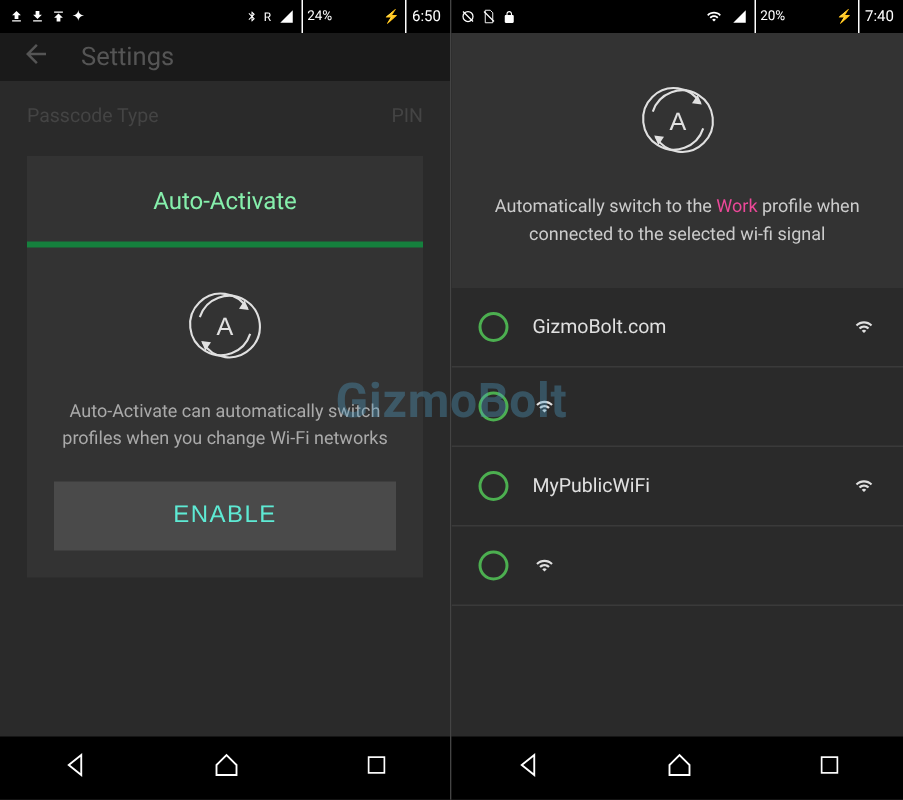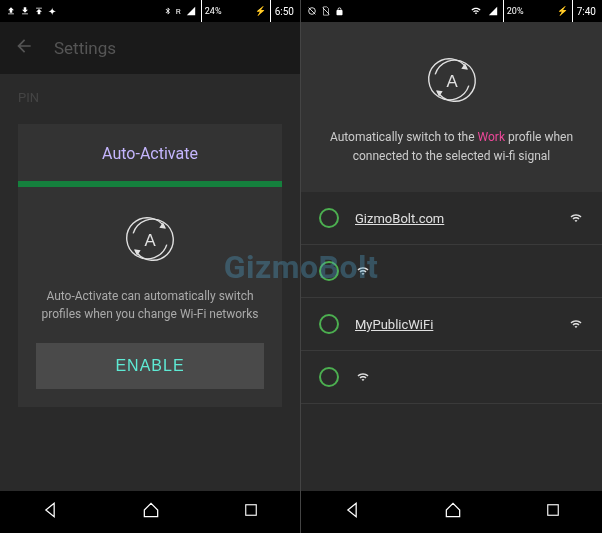--- a/index.html
+++ b/index.html
@@ -42,21 +42,21 @@
       border: 1px solid #fff;
       padding: 16px 3px;
       font-size: 9px;
       display: flex;
       align-items: center;
       height: 12px;
       gap: 32px;
     }
     
     .appbar {
-      height: 52px;
+      height: 32px;
       display: flex;
       align-items: center;
       padding: 0 14px;
       gap: 20px;
     }
     .appbar.dark { background: #1a1a1a; color: #555; }
     .appbar.green { background: #4caf50; color: #fff; }
     .appbar-title { font-size: 17px; font-weight: 400; }
     
     .content {
@@ -75,24 +75,24 @@
     
     .card {
       position: absolute;
       left: 18px; right: 18px;
       top: 50px;
       background: #333;
       padding: 0;
     }
     .card-title {
       text-align: center;
-      color: #c4b5fd;
+      color: #86efac;
       font-size: 16px;
       padding: 20px 0 18px;
-      border-bottom: 6px solid #15803d;
+      border-bottom: 4px solid #15803d;
     }
     .card-body {
       padding: 24px 18px 18px;
       text-align: center;
     }
     .auto-icon {
       margin: 0 auto 20px;
       display: flex;
       justify-content: center;
     }
@@ -136,21 +136,20 @@
     .radio-circle {
       width: 20px; height: 20px;
       border: 2px solid #4caf50;
       border-radius: 50%;
       flex-shrink: 0;
     }
     .wifi-name {
       flex: 1;
       color: #e0e0e0;
       font-size: 13px;
-      text-decoration: underline;
     }
     .wifi-signal { color: #e0e0e0; }
     
     .navbar {
       height: 42px;
       background: #000;
       display: flex;
       justify-content: space-around;
       align-items: center;
     }
@@ -215,20 +214,21 @@
     <span>
       <svg width="20" height="20" viewBox="0 0 24 24" fill="#555">
           <path d="M20 11H7.83l5.59-5.59L12 4l-8 8 8 8 1.41-1.41L7.83 13H20v-2z"></path>
         </svg>
     </span>
     <span class="appbar-title">Settings</span>
   </div>
 
   <div class="content">
     <div class="dim-row">
+      <span>Passcode Type</span>
       <span>PIN</span>
     </div>
 
     <div class="card">
       <div class="card-title">Auto-Activate</div>
       <div class="card-body">
         <div class="auto-icon">
           <svg width="56" height="56" viewBox="0 0 60 60" fill="none" stroke="#e0e0e0" stroke-width="1.5">
             <path d="M 46 18 A 22 22 0 1 0 48 36"></path>
             <path d="M 14 42 A 22 22 0 1 0 12 24"></path>

